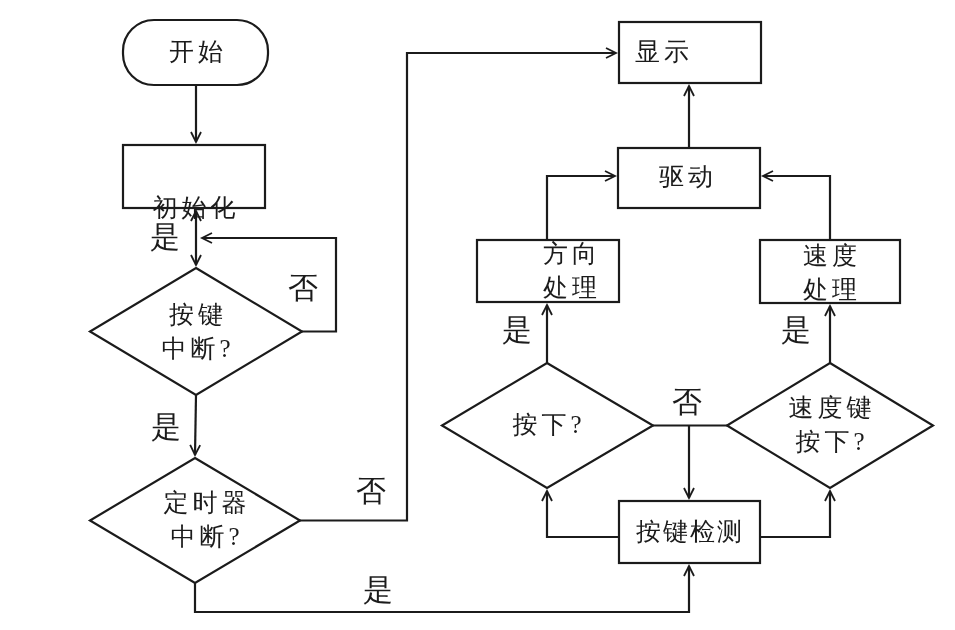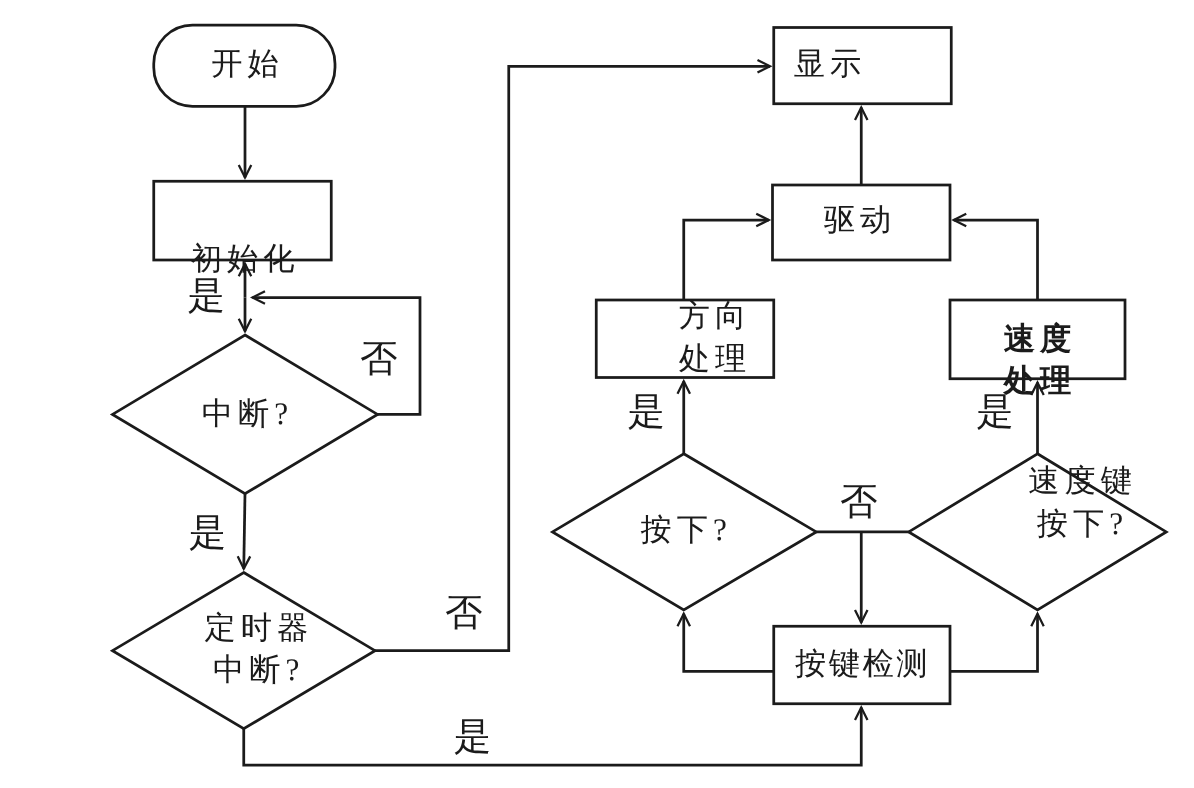--- a/index.html
+++ b/index.html
@@ -83,47 +83,48 @@
       <polyline points="830,240 830,176 763,176" marker-end="url(#arr)"></polyline>
       <line x1="689" y1="148" x2="689" y2="86" marker-end="url(#arr)"></line>
     </g>
   </svg>
 
   <div class="node-label" style="left:196px; top:52px;">开始</div>
 
   <div class="node-label" style="left:194px; top:176px;margin-top:32px;">初始化</div>
 
   <div class="node-label" style="left:196px; top:332px;">
+    <div>按键</div>
     <div>中断?</div>
   </div>
 
   <div class="node-label" style="left:205px; top:520px;">
     <div>定时器</div>
     <div>中断?</div>
   </div>
 
   <div class="node-label" style="left:662px; top:52px;">显示</div>
 
   <div class="node-label" style="left:686px; top:177px;">驱动</div>
 
   <div class="node-label" style="left:570px; top:271px;">
     <div>方向</div>
     <div>处理</div>
   </div>
 
-  <div class="node-label" style="left:830px; top:289px;font-weight:bold;">
+  <div class="node-label" style="left:830px; top:273px;">
     <div>速度</div>
     <div>处理</div>
   </div>
 
   <div class="node-label" style="left:547px; top:425px;">
     <div>按下?</div>
   </div>
 
-  <div class="node-label" style="left:830px; top:403px;margin-left:34px;">
+  <div class="node-label" style="left:830px; top:425px;">
     <div>速度键</div>
     <div>按下?</div>
   </div>
 
   <div class="node-label" style="left:689px; top:532px; letter-spacing:2px; text-indent:2px;">按键检测</div>
 
   <div class="edge-label" style="left:165px; top:237px;">是</div>
 
   <div class="edge-label" style="left:303px; top:288px;">否</div>
 

